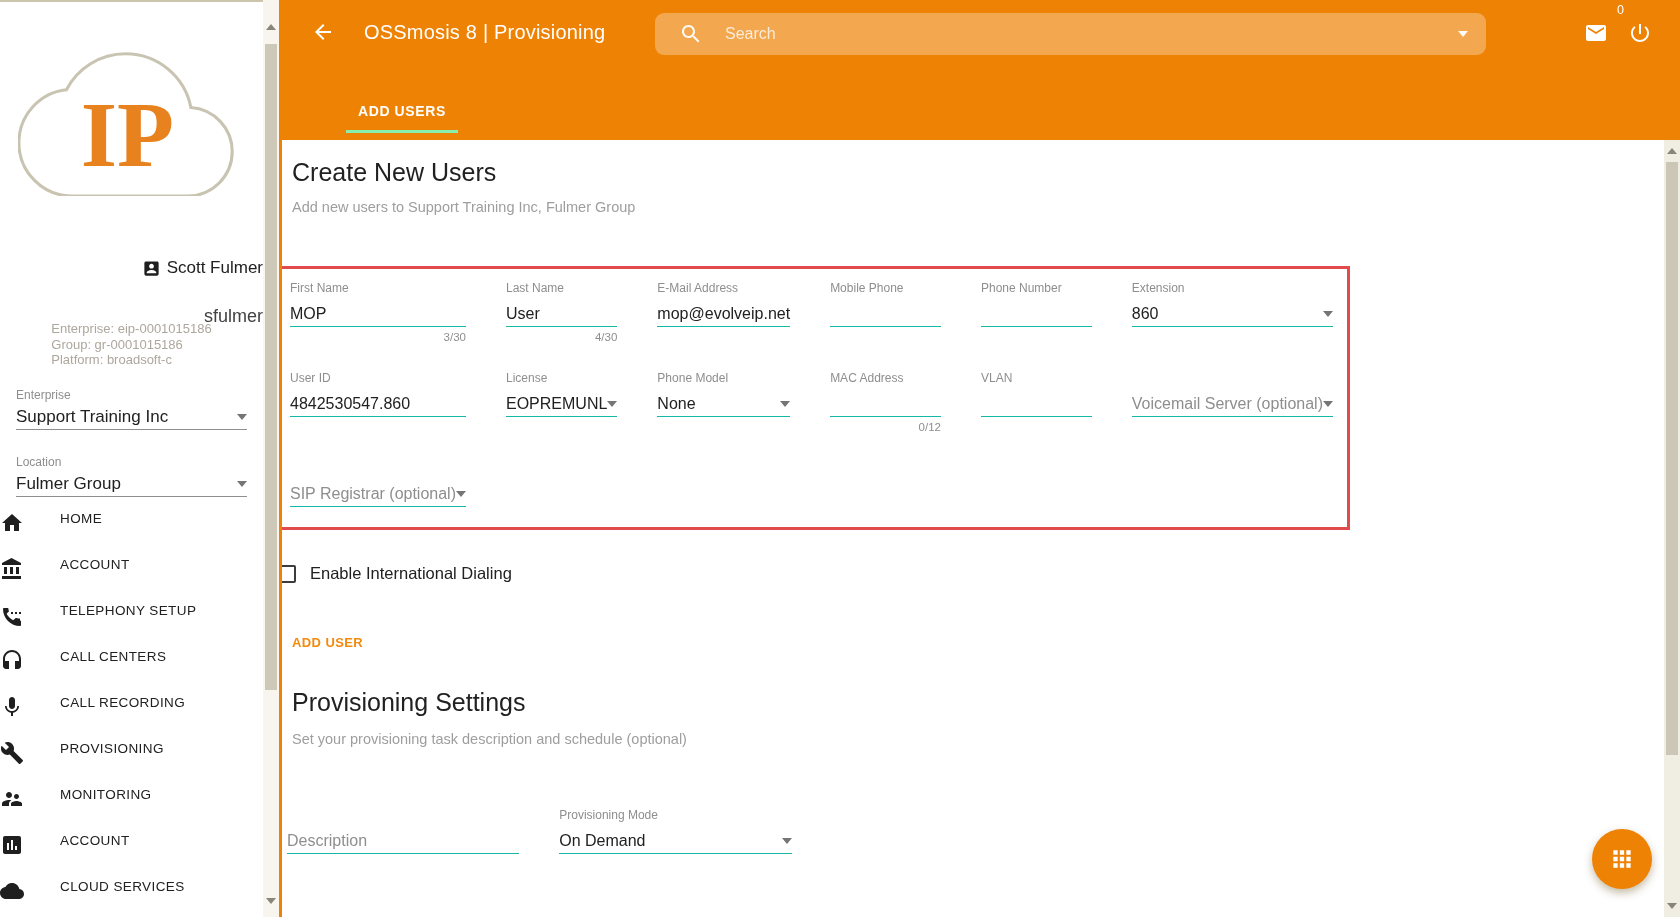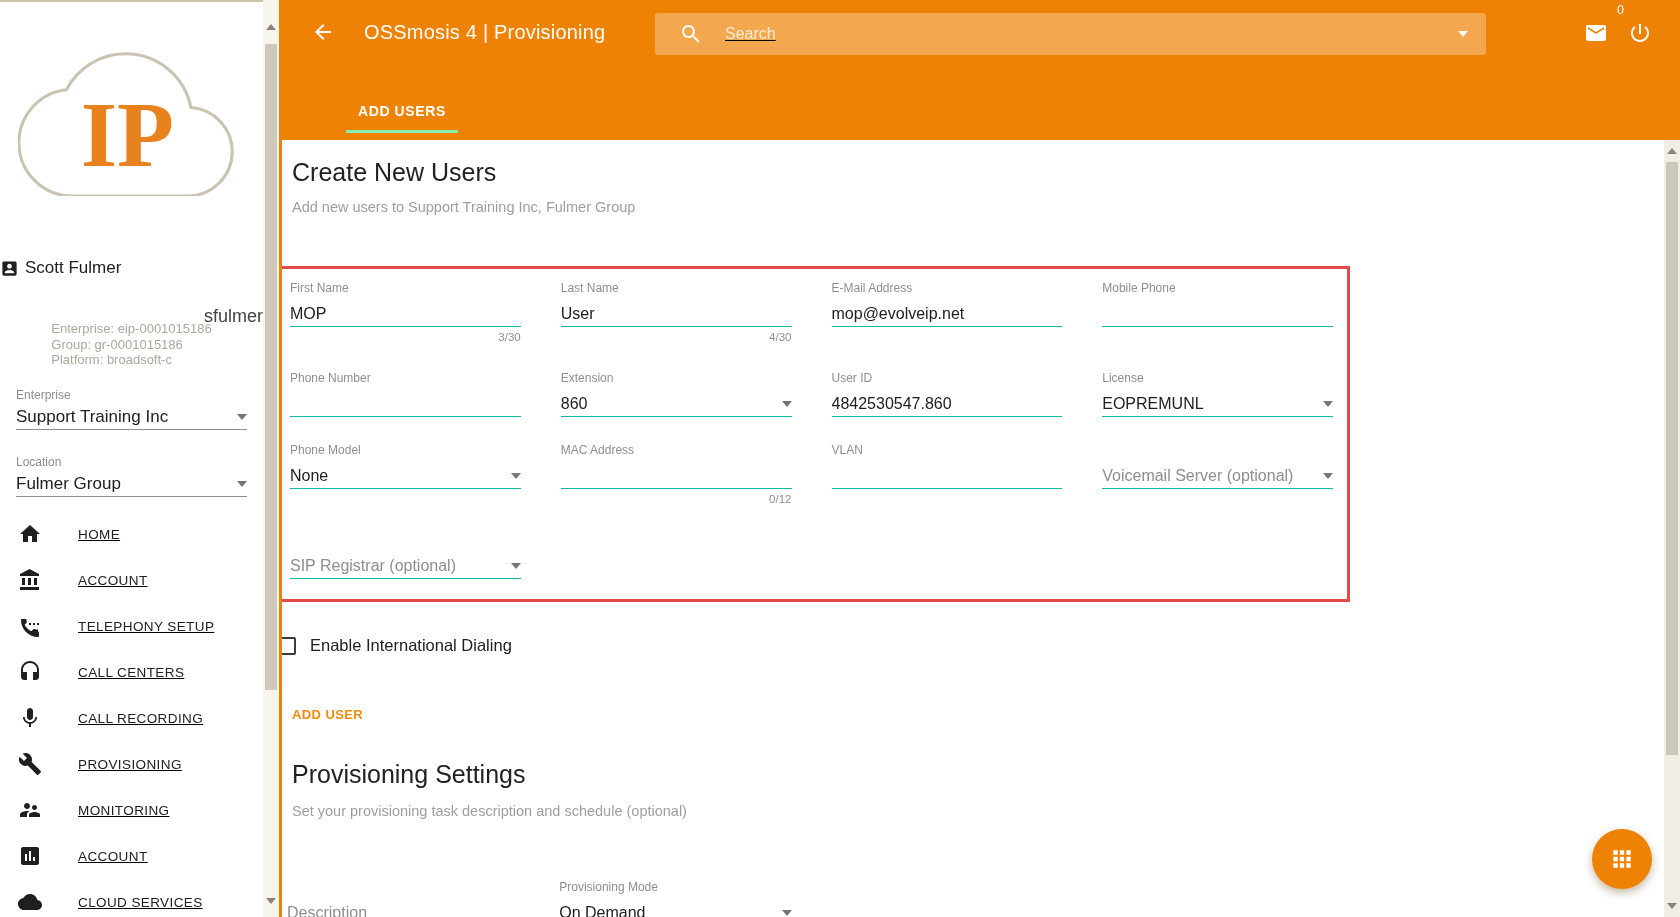--- a/index.html
+++ b/index.html
@@ -9,59 +9,59 @@
     font-family:"Liberation Sans", sans-serif; background:#ffffff;
     -webkit-font-smoothing:antialiased;
   }
 
   
   .sidebar {
     position:absolute; left:0; top:0; width:263px; height:917px;
     background:#ffffff; border-top:2px solid #CBC5AE;
   }
   .logo-wrap { position:absolute; left:18px; top:34px; width:224px; height:160px; }
-  .user-row { position:absolute; left:0; top:256px; width:100%; display:flex; justify-content:flex-start; align-items:center; gap:6px; }
+  .user-row { position:absolute; left:0; top:256px; width:100%; display:flex; justify-content:flex-end; align-items:center; gap:6px; }
   .user-name { font-size:17px; color:#212121; }
   .user-login { position:absolute; left:0; top:304px; width:100%; text-align:right; font-size:18px; color:#424242; }
   .user-meta { position:absolute; left:0; top:319px; width:100%; display:flex; justify-content:center; }
   .user-meta-inner { text-align:left; font-size:13px; line-height:15.5px; color:#ADA79D; }
   .side-select { position:absolute; left:16px; width:231px; }
   .side-select .sel-label { font-size:12px; color:#8E8E8E; height:15px; }
   .side-select .sel-value {
     margin-top:1px; height:26px; font-size:17px; color:#212121;
     border-bottom:1px solid #8F8F8F; display:flex; justify-content:space-between; align-items:center;
   }
   .enterprise-select { top:386px; }
   .location-select { top:453px; }
   .caret {
     width:0; height:0; border-left:5px solid transparent; border-right:5px solid transparent;
     border-top:6px solid #757575; flex:none;
   }
   .nav { position:absolute; left:0; top:509px; width:263px; }
-  .nav-item { height:46px; display:flex; align-items:center; padding-left:18px; cursor:pointer;text-decoration:underline; }
+  .nav-item { height:46px; display:flex; cursor:pointer; }
   .nav-item .nav-icon { width:24px; height:24px; flex:none; }
   .nav-item .nav-label { margin-left:36px; font-size:13.5px; font-weight:500; letter-spacing:.4px; color:#212121; white-space:nowrap; }
 
   
   .side-scrollbar { position:absolute; left:263px; top:0; width:16px; height:917px; background:#F7F5ED; }
   .side-scrollbar .thumb { position:absolute; left:2px; top:44px; width:12px; height:646px; background:#CEC8B8; }
   .arrow-up, .arrow-down { position:absolute; left:3px; width:0; height:0;
     border-left:5px solid transparent; border-right:5px solid transparent; }
   .arrow-up { border-bottom:6px solid #8A857A; }
   .arrow-down { border-top:6px solid #8A857A; }
   .side-scrollbar .arrow-up { top:24px; }
   .side-scrollbar .arrow-down { top:898px; }
 
   
   .main { position:absolute; left:279px; top:0; right:0; height:917px; background:#EE8204; }
   .back-btn { position:absolute; left:32px; top:20px; width:24px; height:24px; cursor:pointer; }
   .app-title { position:absolute; left:85px; top:21px; font-size:20px; font-weight:500; color:#ffffff; letter-spacing:.2px; }
   .search-bar {
     position:absolute; left:376px; top:13px; width:831px; height:42px;
-    background:rgba(255,255,255,0.30); border-radius:3px; display:flex; align-items:center;text-decoration:underline;
+    background:rgba(255,255,255,0.30); border-radius:9px; display:flex; align-items:center;
   }
   .search-bar .search-icon { width:24px; height:24px; margin-left:24px; flex:none; opacity:.95; }
   .search-input {
     flex:1; margin-left:20px; background:transparent; border:none; outline:none;
     font-size:16px; color:#ffffff; font-family:"Liberation Sans", sans-serif;
   }
   .search-input::placeholder { color:rgba(255,255,255,0.78); }
   .search-caret { margin-right:18px; border-top-color:rgba(255,255,255,0.95); }
   .mail-btn { position:absolute; right:72px; top:21px; width:24px; height:24px; cursor:pointer; }
   .mail-badge { position:absolute; right:56px; top:3px; font-size:12.5px; color:#ffffff; }
@@ -77,21 +77,21 @@
     position:absolute; left:3px; top:140px; right:0; bottom:0;
     background:#ffffff; overflow:hidden; padding:18px 0 0 10px;
   }
   .page-heading { font-size:25px; font-weight:400; color:#212121; line-height:29px; }
   .page-sub { margin-top:12px; font-size:14.5px; color:#9E9E9E; line-height:17px; }
 
   .user-form-box {
     margin:50px 0 0 -18px; width:1076px;
     border:3px solid #E24B4B; padding:12px 14px 20px 13px;
   }
-  .form-grid { display:grid; grid-template-columns:repeat(4,1fr); column-gap:40px; row-gap:26px; }
+  .form-grid { display:grid; grid-template-columns:repeat(6,1fr); column-gap:40px; row-gap:26px; }
   .f-label { font-size:12px; color:#8E8E8E; height:14px; line-height:14px; white-space:nowrap; }
   .f-value {
     margin-top:6px; height:26px; line-height:26px; font-size:16px; color:#212121;
     border-bottom:1px solid #14b8a6; display:flex; justify-content:space-between;
     align-items:center; white-space:nowrap; overflow:hidden;
   }
   .f-value.placeholder { color:#8E8E8E; }
   .f-counter { margin-top:4px; height:14px; font-size:11.5px; color:#8E8E8E; text-align:right; }
 
   .intl-row { margin-top:34px; margin-left:-14px; display:flex; align-items:center; }
@@ -234,21 +234,21 @@
   <div class="arrow-down"></div>
 </div>
 
 <div class="main">
 
   <div class="back-btn">
     <svg width="24" height="24" viewBox="0 0 24 24" fill="#ffffff">
         <path d="M20 11H7.83l5.59-5.59L12 4l-8 8 8 8 1.41-1.41L7.83 13H20v-2z"></path>
       </svg>
   </div>
-  <div class="app-title">OSSmosis 4 | Provisioning</div>
+  <div class="app-title">OSSmosis 8 | Provisioning</div>
 
   <div class="search-bar">
     <svg class="search-icon" viewBox="0 0 24 24" fill="#ffffff">
         <path d="M15.5 14h-.79l-.28-.27C15.41 12.59 16 11.11 16 9.5 16 5.91 13.09 3 9.5 3S3 5.91 3 9.5 5.91 16 9.5 16c1.61 0 3.09-.59 4.23-1.57l.27.28v.79l5 4.99L20.49 19l-4.99-5zm-6 0C7.01 14 5 11.99 5 9.5S7.01 5 9.5 5 14 7.01 14 9.5 11.99 14 9.5 14z"></path>
       </svg>
     <input class="search-input" type="text" placeholder="Search" style="">
     <span class="caret search-caret"></span>
   </div>
 
   <span class="mail-badge">0</span>

